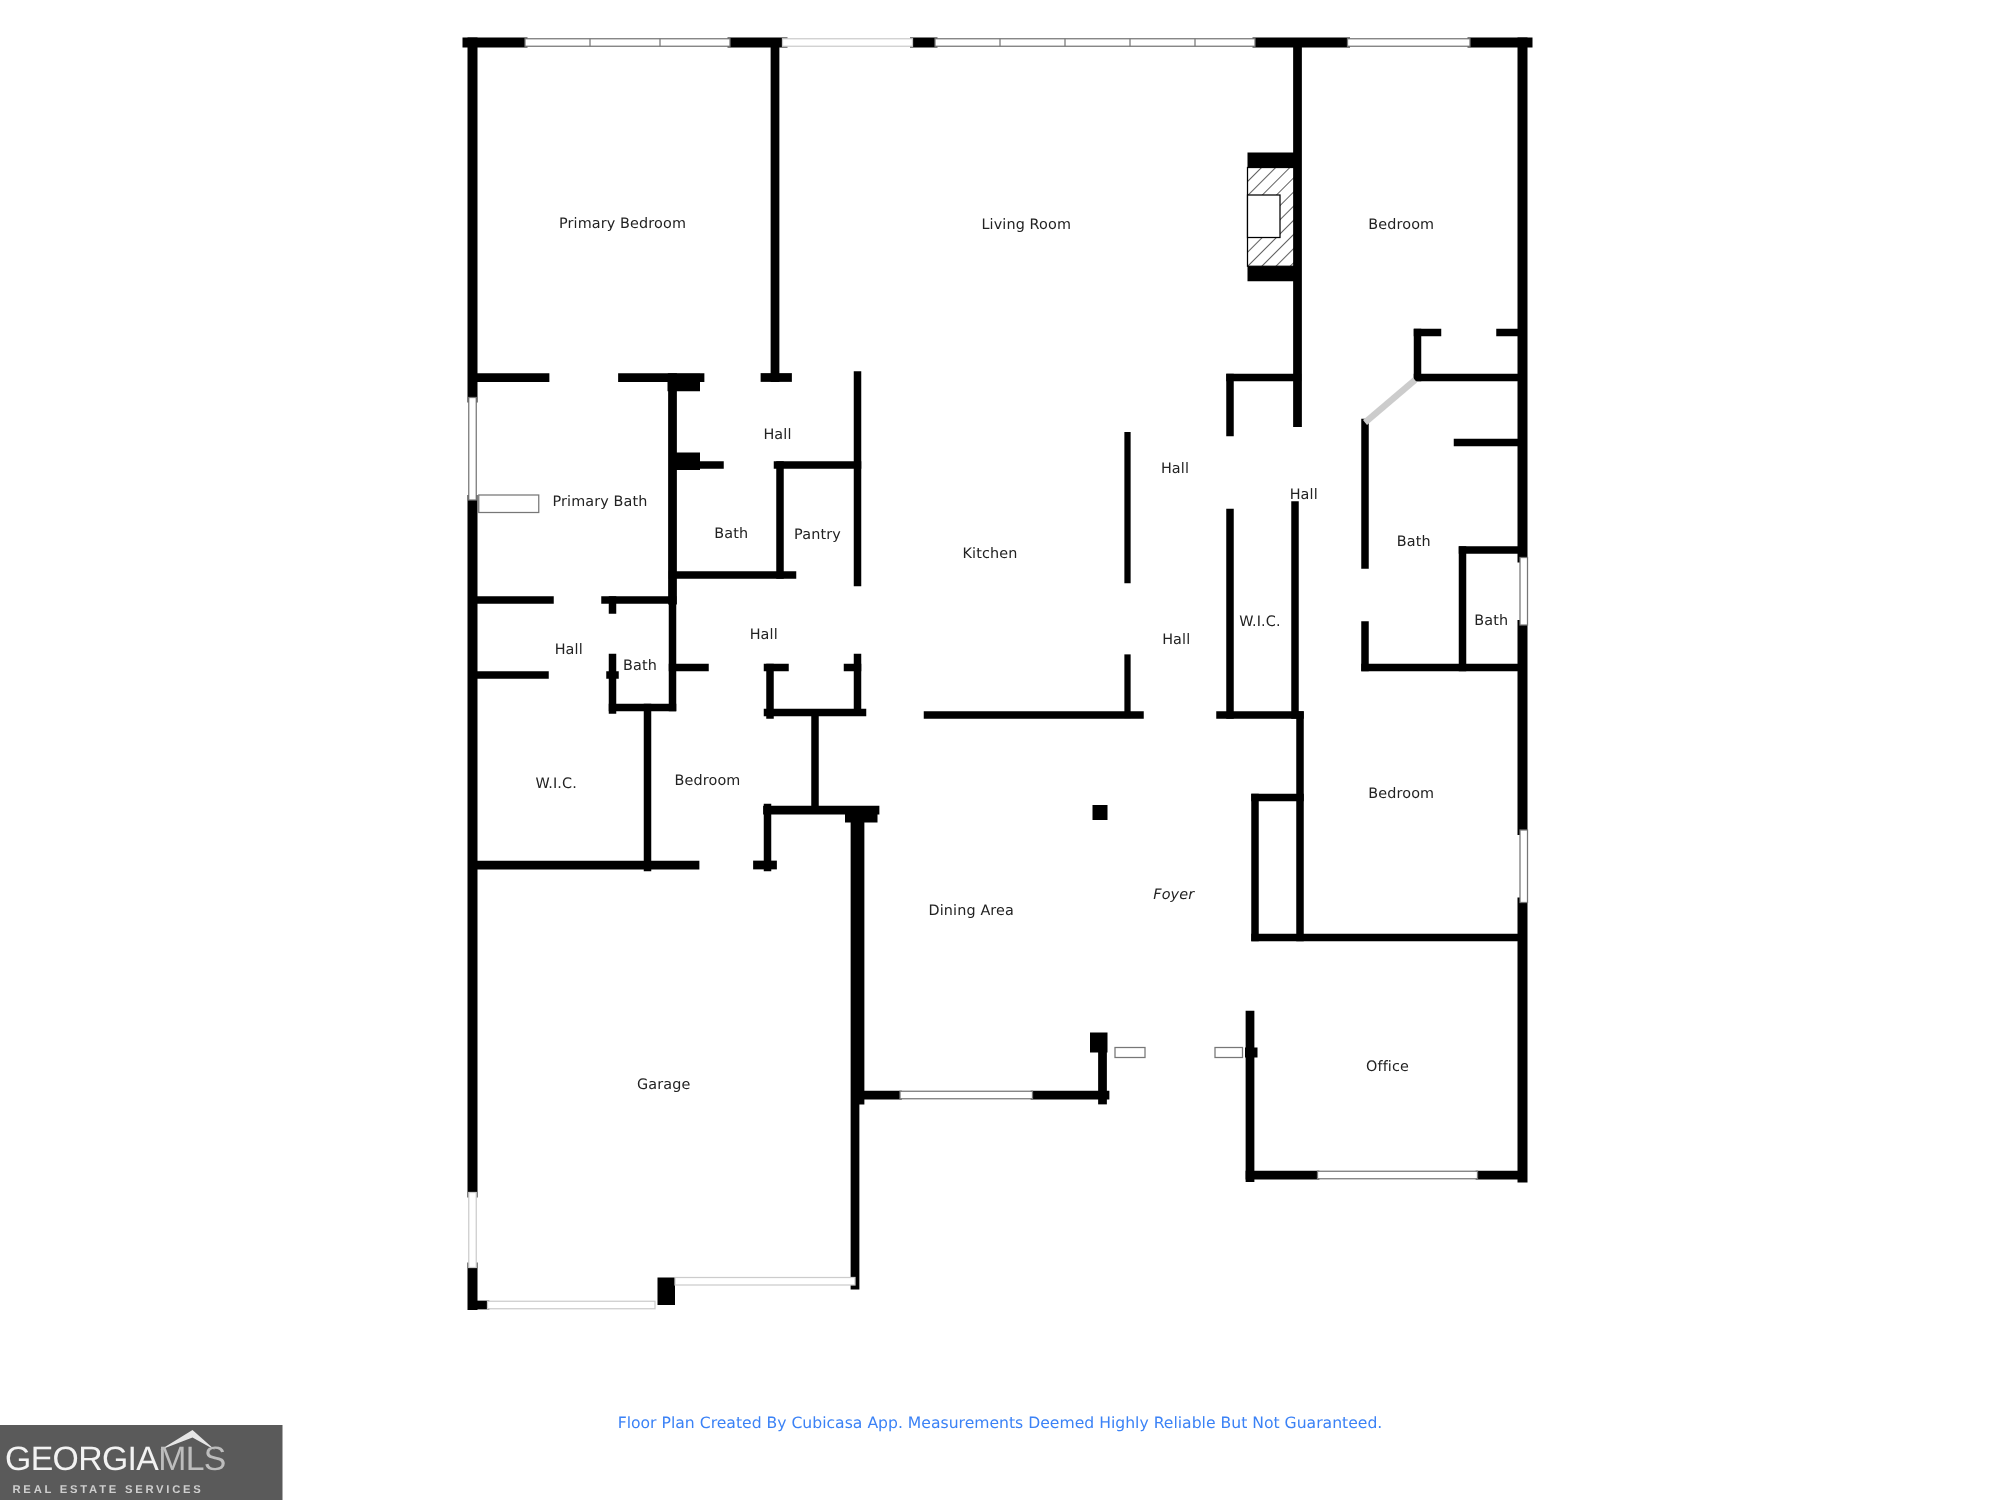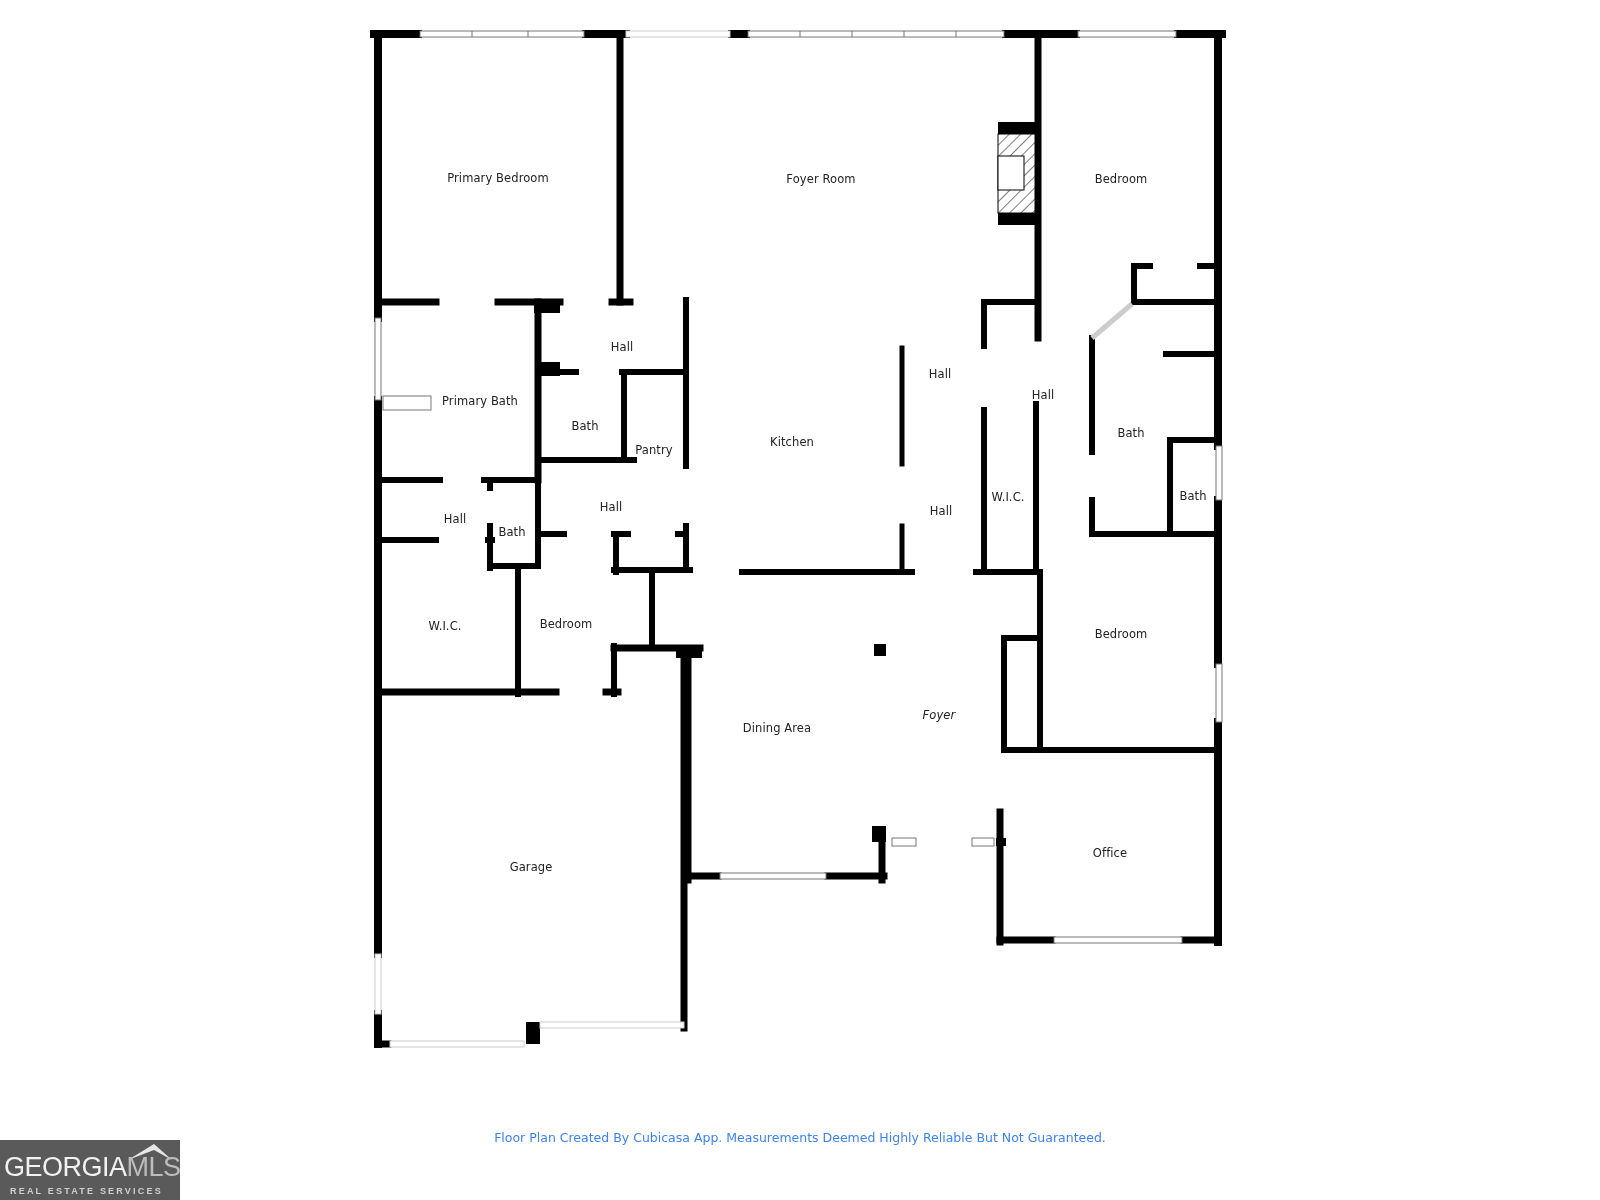--- a/index.html
+++ b/index.html
@@ -1,20 +1,20 @@
 <!DOCTYPE html>
 <html><head>
 <meta charset="utf-8">
 <style>
   html,body{margin:0;padding:0;background:#ffffff;}
   body{width:1600px;height:1200px;position:relative;overflow:hidden;font-family:"DejaVu Sans","Liberation Sans",sans-serif;}
   #plan{position:absolute;left:0;top:0;width:1600px;height:1200px;}
   .lbl{position:absolute;font-size:11.5px;color:#222;white-space:nowrap;transform:translate(-50%,-50%);letter-spacing:0.1px;}
   .footer{position:absolute;left:0;right:0;top:1130px;text-align:center;font-size:12.5px;color:#3b82f6;}
-  .logo{position:absolute;left:0;top:1140px;width:180px;height:60px;background:#5a5a5a;}
+  .logo{position:absolute;left:0;top:1140px;width:180px;height:60px;background:#5a5a5a;padding-left:46px;}
   .logo-main{position:absolute;left:4px;top:12px;font-size:27px;color:#f2f2f2;letter-spacing:-0.5px;font-family:"Liberation Sans",sans-serif;}
   .logo-main .mls{color:#bdbdbd;}
   .logo-sub{position:absolute;left:10px;top:46px;font-size:9px;color:#cfcfcf;letter-spacing:2.2px;font-weight:bold;font-family:"Liberation Sans",sans-serif;text-align:right;}
   .logo-roof{position:absolute;left:124px;top:2px;}
 </style>
 </head>
 <body>
 
 <svg id="plan" viewBox="0 0 1600 1200" xmlns="http://www.w3.org/2000/svg">
   <defs>
@@ -161,26 +161,26 @@
     <rect x="1216" y="664" width="6" height="58"></rect>
     <rect x="1054" y="937" width="128" height="6"></rect>
     <rect x="390" y="1041" width="134" height="6" stroke="#ccc"></rect>
     <rect x="540" y="1022" width="144" height="6" stroke="#ccc"></rect>
     <rect x="375" y="954" width="6" height="60" stroke="#ccc"></rect>
     <line x1="1092" y1="338" x2="1132" y2="304" stroke="#ccc" stroke-width="5"></line>
   </g>
 </svg>
 
 <div class="lbl" style="left:498px;top:178px;">Primary Bedroom</div>
-<div class="lbl" style="left:821px;top:179px;">Foyer Room</div>
+<div class="lbl" style="left:821px;top:179px;">Living Room</div>
 <div class="lbl" style="left:1121px;top:179px;">Bedroom</div>
 <div class="lbl" style="left:480px;top:401px;text-align:center;">Primary Bath</div>
 <div class="lbl" style="left:622px;top:347px;">Hall</div>
 <div class="lbl" style="left:585px;top:426px;">Bath</div>
-<div class="lbl" style="left:654px;top:450px;text-align:center;">Pantry</div>
+<div class="lbl" style="left:654px;top:427px;text-align:center;">Pantry</div>
 <div class="lbl" style="left:792px;top:442px;">Kitchen</div>
 <div class="lbl" style="left:940px;top:374px;">Hall</div>
 <div class="lbl" style="left:1043px;top:395px;">Hall</div>
 <div class="lbl" style="left:1131px;top:433px;">Bath</div>
 <div class="lbl" style="left:941px;top:511px;">Hall</div>
 <div class="lbl" style="left:1008px;top:497px;">W.I.C.</div>
 <div class="lbl" style="left:1193px;top:496px;">Bath</div>
 <div class="lbl" style="left:455px;top:519px;">Hall</div>
 <div class="lbl" style="left:611px;top:507px;">Hall</div>
 <div class="lbl" style="left:512px;top:532px;">Bath</div>

